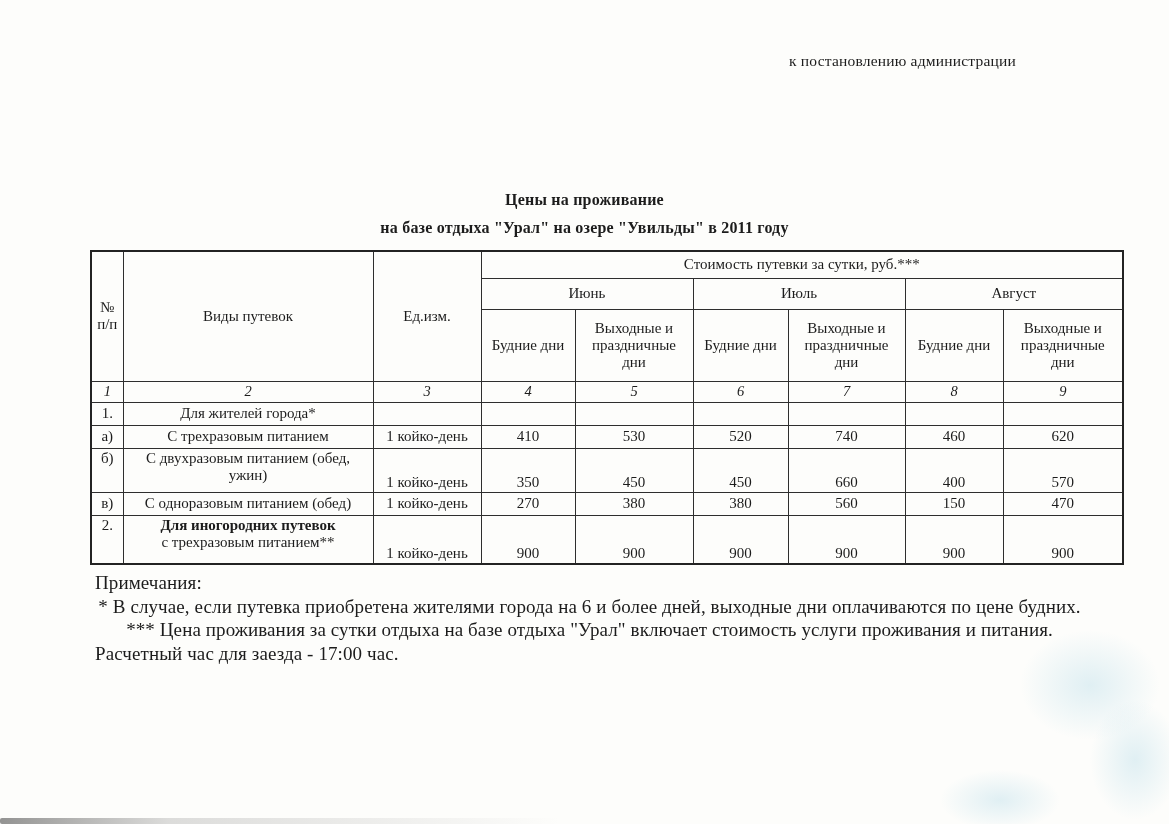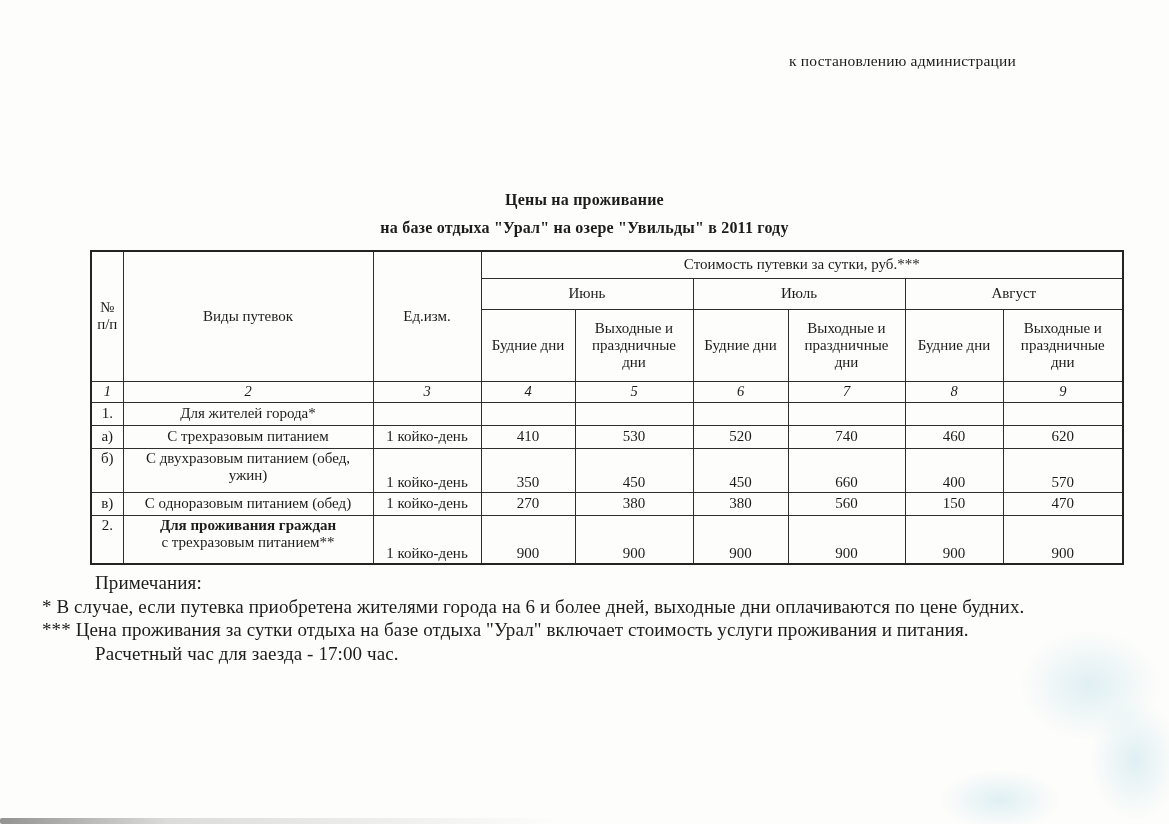--- a/index.html
+++ b/index.html
@@ -45,21 +45,21 @@
     font-size: 15px;
   }
   .price-table th, .price-table td {
     border: 1px solid #2e2e2e;
     padding: 1px 4px;
     font-weight: normal;
     text-align: center;
     vertical-align: middle;
   }
   .price-table { border: 2px solid #232323; }
-  .pre { white-space: pre-line; }
+  .pre { white-space: pre-line; text-align: center; }
   tr.hr-cost   { height: 27px; }
   tr.hr-month  { height: 31px; }
   tr.hr-days   { height: 72px; }
   tr.hr-nums   { height: 21px; font-style: italic; font-size: 14.5px; }
   tr.r-h22     { height: 23px; }
   tr.r-h44     { height: 44px; }
   tr.r-h48     { height: 49px; }
   .cell-num    { text-align: left; padding-left: 3px; }
   .cell-label  { text-align: left; padding-left: 5px; }
   .cell-unit   { text-align: left; padding-left: 4px; }
@@ -173,21 +173,21 @@
       <td>270</td>
       <td>380</td>
       <td>380</td>
       <td>560</td>
       <td>150</td>
       <td>470</td>
     </tr>
     <tr class="r-h48 row-tall">
       <td class="cell-num bold">2.</td>
       <td class="cell-label">
-        <span class="bold" style="display:block">Для проживания граждан</span>
+        <span class="bold" style="display:block">Для иногородних путевок</span>
         <span style="display:block">с трехразовым питанием**</span>
       </td>
       <td class="cell-unit">1 койко-день</td>
       <td>900</td>
       <td>900</td>
       <td>900</td>
       <td>900</td>
       <td>900</td>
       <td>900</td>
     </tr>

